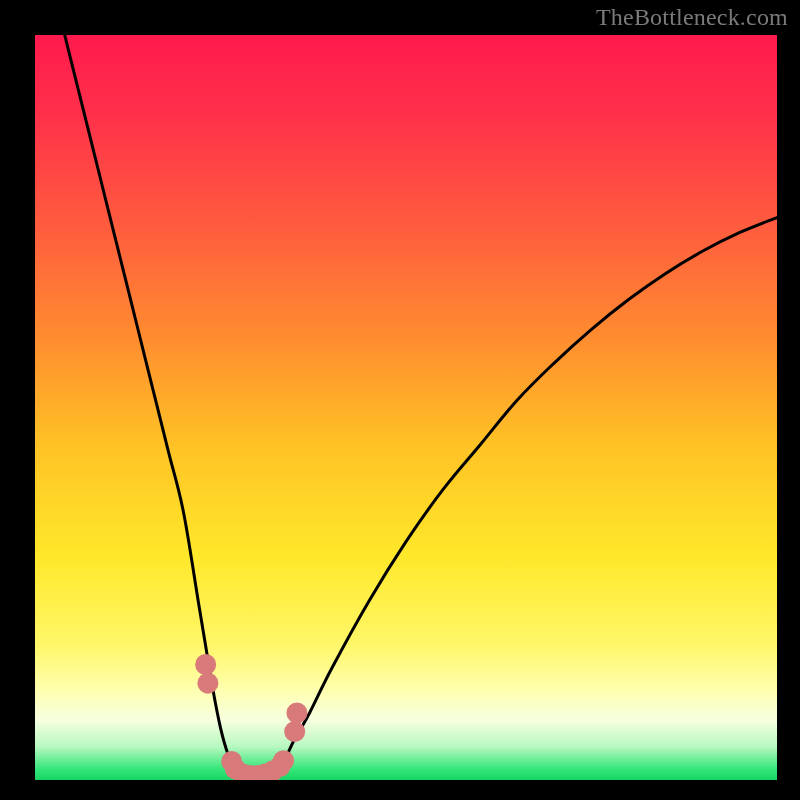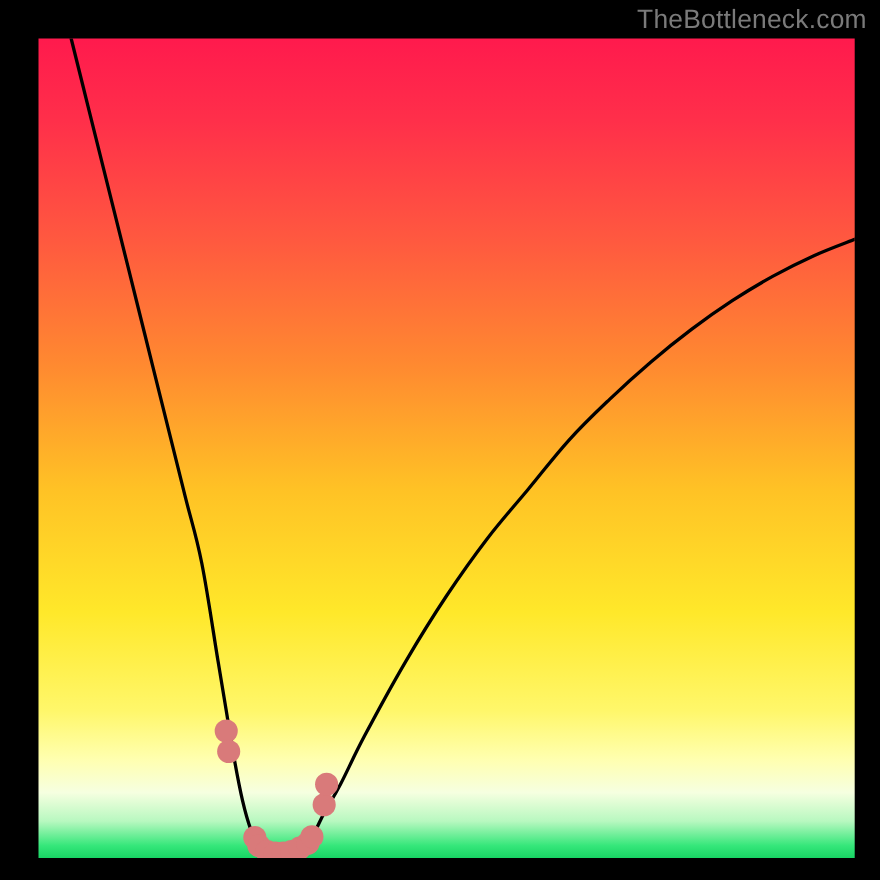--- a/index.html
+++ b/index.html
@@ -9,20 +9,21 @@
     height: 800px;
     background: #000;
     overflow: hidden;
     font-family: Arial, Helvetica, sans-serif;
   }
   .stage {
     position: relative;
     width: 800px;
     height: 800px;
     background: #000;
+    font-family: Liberation Serif, serif;
   }
   .watermark {
     position: absolute;
     top: 4px;
     right: 12px;
     color: #7a7a7a;
     font-size: 24px;
     font-weight: 400;
     letter-spacing: 0.2px;
     z-index: 5;

